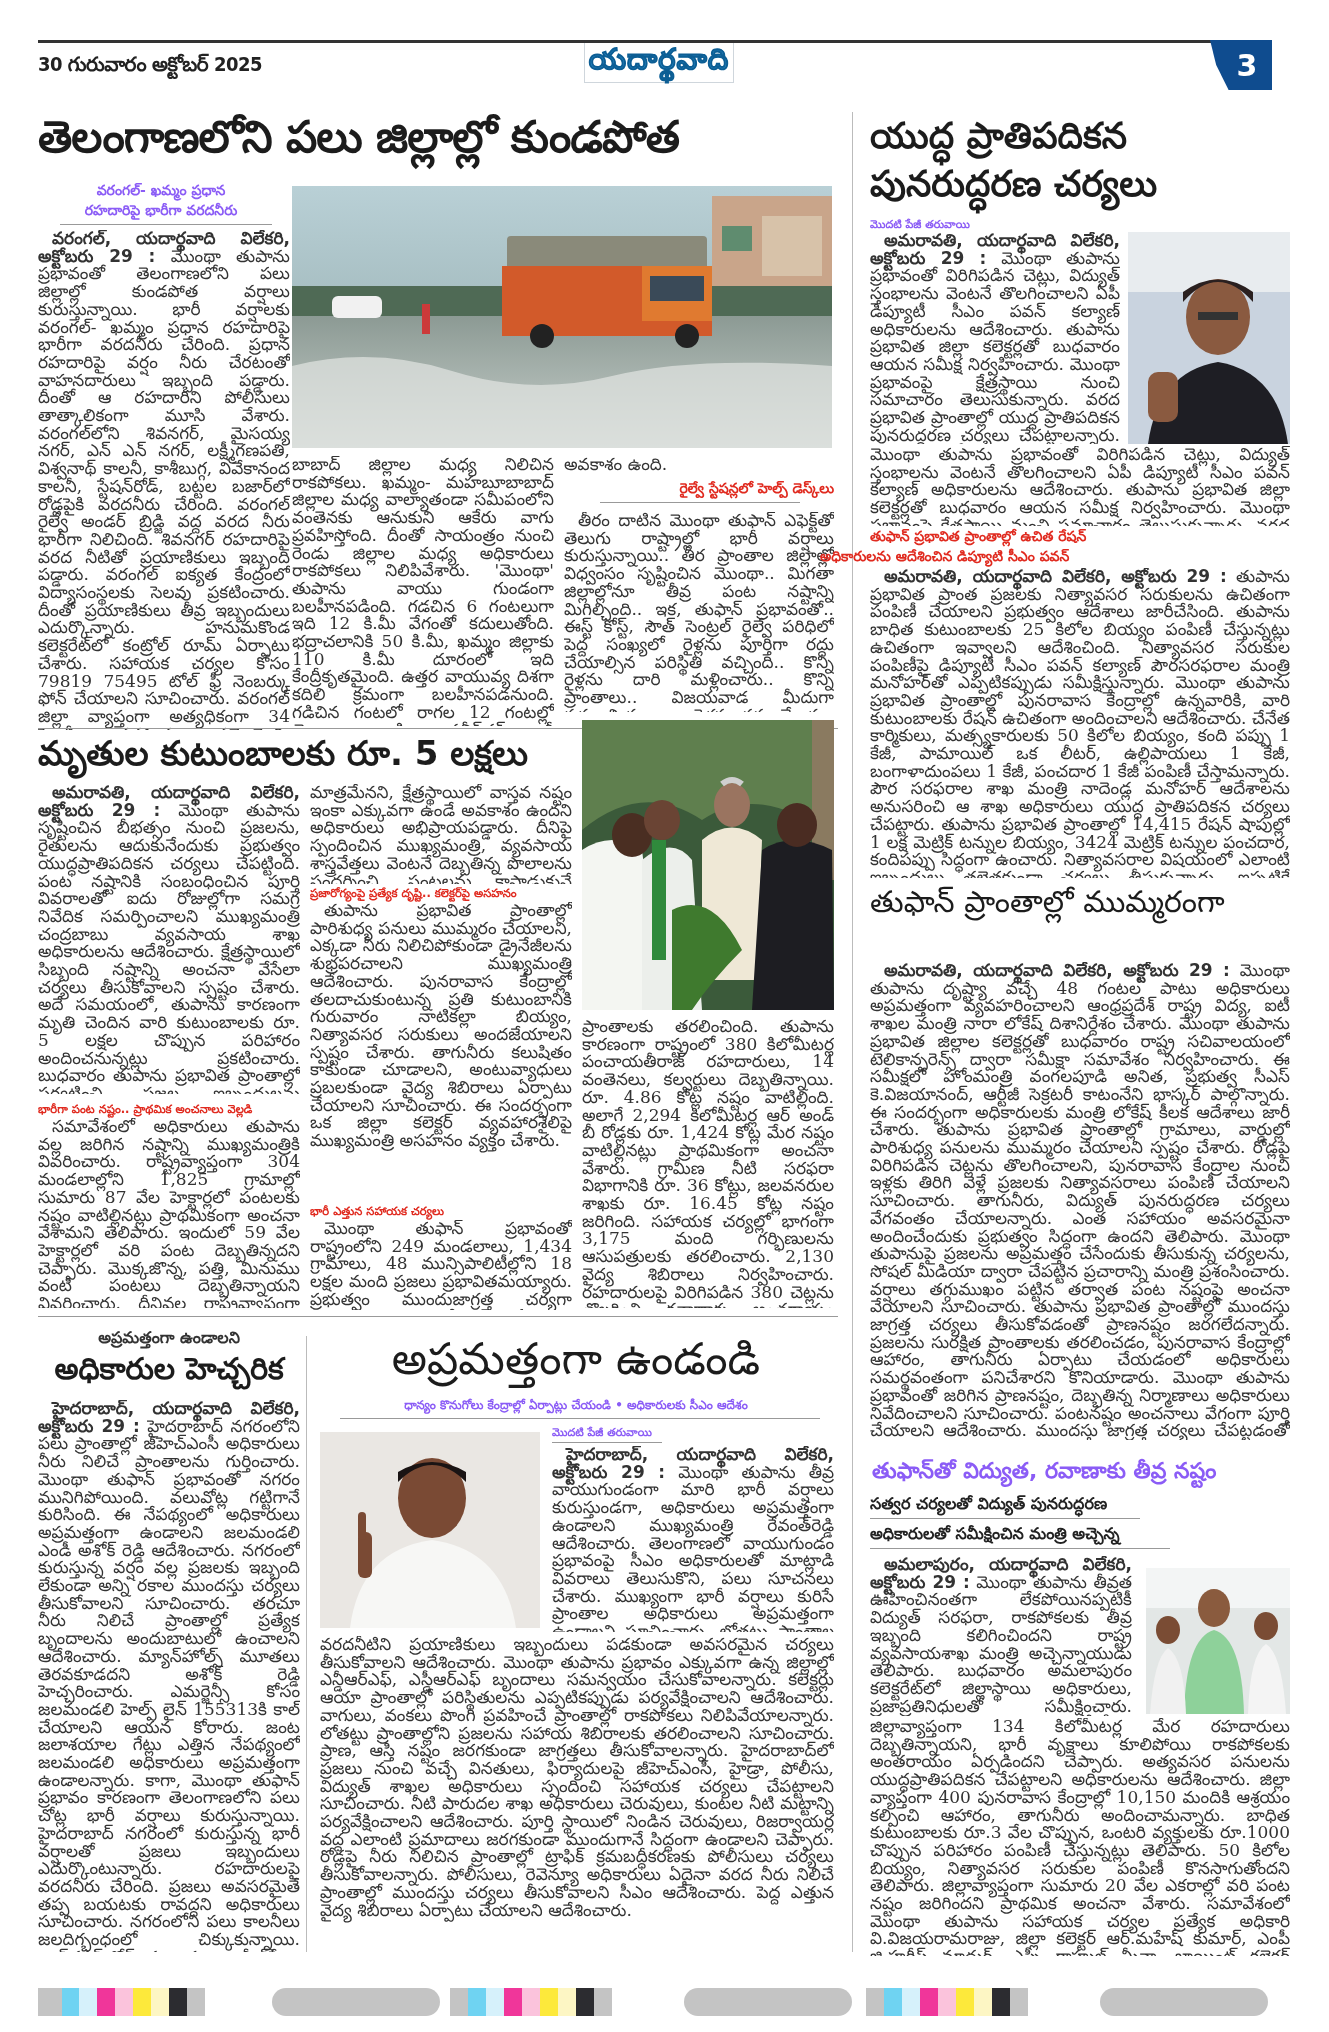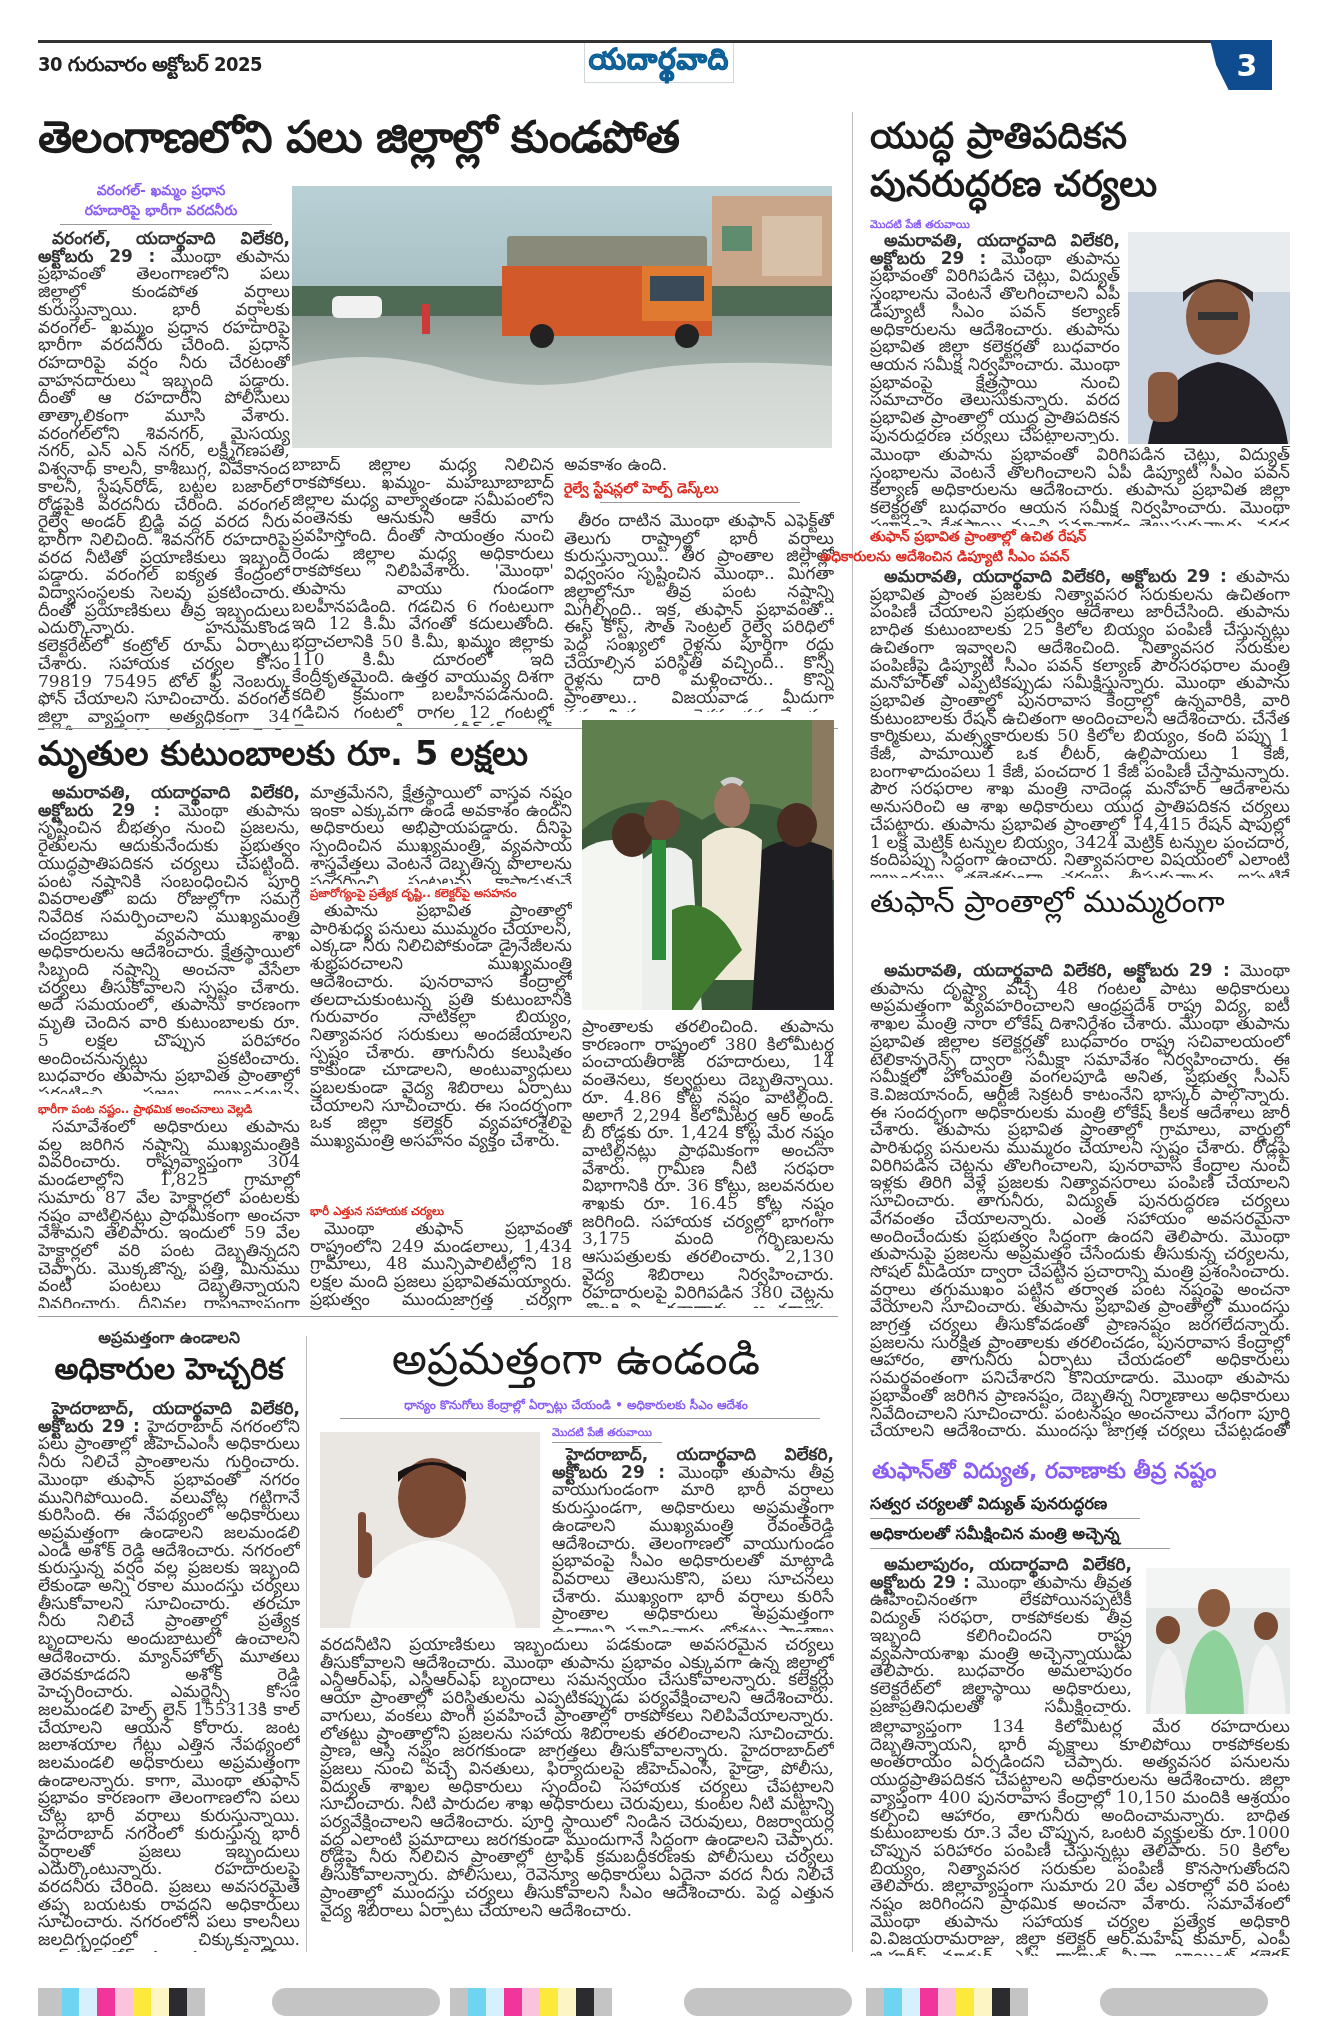--- a/index.html
+++ b/index.html
@@ -62,21 +62,21 @@
     <rect x="358" y="90" width="54" height="25" fill="#3a4a58"></rect>
     <circle cx="250" cy="150" r="12" fill="#222"></circle>
     <circle cx="395" cy="150" r="12" fill="#222"></circle>
     <rect x="40" y="110" width="50" height="22" fill="#f1f1f1" rx="6"></rect>
     <rect x="130" y="118" width="8" height="30" fill="#cc3a3a"></rect>
     <path d="M0 180 Q80 160 160 185 T320 190 T540 180 L540 262 L0 262Z" fill="#e2e6e2" opacity="0.7"></path>
   </svg>
 </div>
 <div class="abs body" style="left:292px;top:456px;width:262px;height:270px;overflow:hidden;">బాబాద్ జిల్లాల మధ్య నిలిచిన రాకపోకలు. ఖమ్మం- మహబూబాబాద్ జిల్లాల మధ్య వాల్యాతండా సమీపంలోని వంతెనకు ఆనుకుని ఆకేరు వాగు ప్రవహిస్తోంది. దీంతో సాయంత్రం నుంచి రెండు జిల్లాల మధ్య అధికారులు రాకపోకలు నిలిపివేశారు. 'మొంథా' తుపాను వాయు గుండంగా బలహీనపడింది. గడచిన 6 గంటలుగా ఇది 12 కి.మీ వేగంతో కదులుతోంది. భద్రాచలానికి 50 కి.మీ, ఖమ్మం జిల్లాకు 110 కి.మీ దూరంలో ఇది కేంద్రీకృతమైంది. ఉత్తర వాయువ్య దిశగా కదిలి క్రమంగా బలహీనపడనుంది. గడిచిన గంటలో రాగల 12 గంటల్లో తెలంగాణ, ఒడిశా, ఛత్తీస్‌గఢ్ భారీ వర్షాలు పడుతున్నాయి. తెలంగాణలో ఒకట్రెండు ప్రాంతాలకు ఆకస్మిక వరద హెచ్చరికలను హైదరాబాద్ వాతావరణ కేంద్రం జారీ చేసింది. పలు ప్రాంతాల్లో 35-45 కి.మీ వేగంతో గాలులు వీచే</div>
 <div class="abs body" style="left:564px;top:456px;width:270px;">అవకాశం ఉంది.</div>
-<div class="abs sub" style="left:564px;top:480px;width:270px;text-align:left;font-size:14px;">రైల్వే స్టేషన్లలో హెల్ప్ డెస్క్‌లు</div>
+<div class="abs sub" style="left:564px;top:480px;width:270px;text-align:right;font-size:14px;">రైల్వే స్టేషన్లలో హెల్ప్ డెస్క్‌లు</div>
 <div class="abs hrule" style="left:600px;top:502px;width:200px;"></div>
 <div class="abs body" style="left:564px;top:512px;width:270px;height:200px;overflow:hidden;text-indent:14px;">తీరం దాటిన మొంథా తుఫాన్ ఎఫెక్ట్‌తో తెలుగు రాష్ట్రాల్లో భారీ వర్షాలు కురుస్తున్నాయి.. తీర ప్రాంతాల జిల్లాల్లో విధ్వంసం సృష్టించిన మొంథా.. మిగతా జిల్లాల్లోనూ తీవ్ర పంట నష్టాన్ని మిగిల్చింది.. ఇక, తుఫాన్ ప్రభావంతో.. ఈస్ట్ కోస్ట్, సౌత్ సెంట్రల్ రైల్వే పరిధిలో పెద్ద సంఖ్యలో రైళ్లను పూర్తిగా రద్దు చేయాల్సిన పరిస్థితి వచ్చింది.. కొన్ని రైళ్లను దారి మళ్లించారు.. కొన్ని ప్రాంతాలు.. విజయవాడ మీదుగా నడవాల్సిన చాలా రైళ్లను రద్దు చేశారు.. ఈ నేపథ్యంలో ఆంధ్రప్రదేశ్, తెలంగాణ రాష్ట్రాల్లోని ప్రధాని రైల్వే స్టేషన్లలో హెల్ప్ డెస్క్‌లను ఏర్పాటు చేసింది రైల్వే శాఖ..</div>
 <div class="abs hrule" style="left:38px;top:728px;width:800px;"></div>
 
 <div class="abs vrule" style="left:852px;top:112px;height:1840px;"></div>
 <div class="abs hl" style="left:870px;top:112px;width:430px;font-size:36px;line-height:48px;">
   <div>యుద్ధ ప్రాతిపదికన</div>
   <div>పునరుద్ధరణ చర్యలు</div>
 </div>
 <div class="abs red" style="left:870px;top:218px;font-size:11px;font-weight:bold;">మొదటి పేజీ తరువాయి</div>

